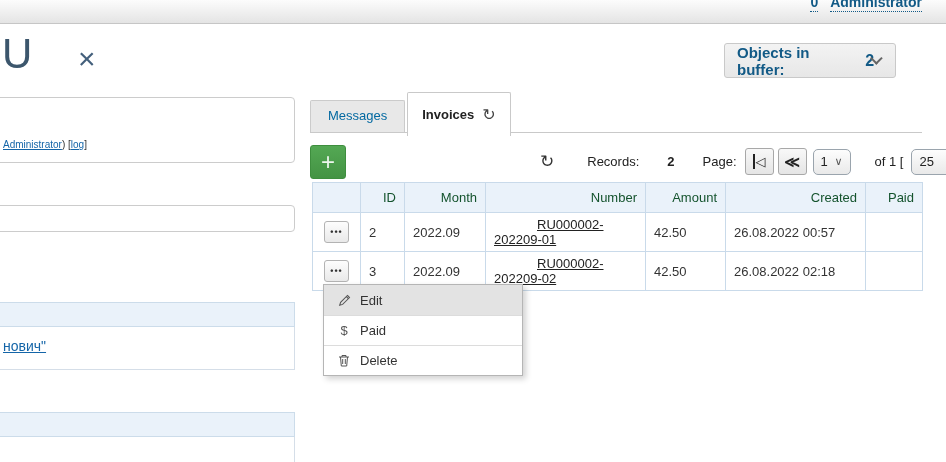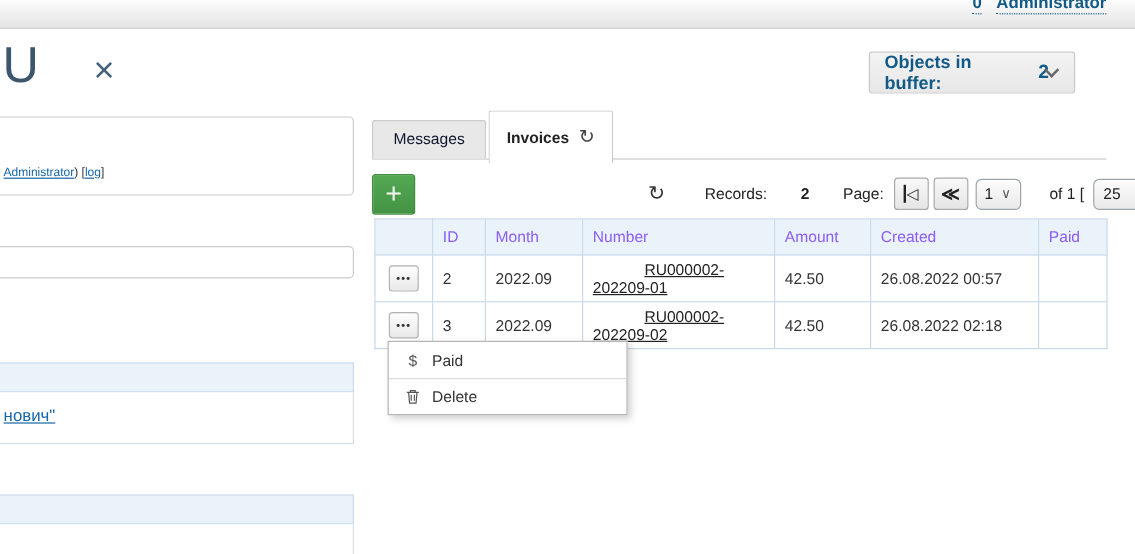--- a/index.html
+++ b/index.html
@@ -81,21 +81,21 @@
   
   .tabbar {
     position:absolute; left:310px; top:93px; width:612px; height:40px;
     border-bottom:1px solid #c9c9c9;
     display:flex; align-items:flex-end;
   }
   .tab {
     height:32px; line-height:30px; padding:0 17px;
     background:#e8e8e8; border:1px solid #cbcbcb; border-bottom:none;
     border-radius:2px 2px 0 0; margin-right:2px;
-    font-size:13px; color:#0f172a; cursor:pointer; white-space:nowrap;
+    font-size:13px; color:#0369a1; cursor:pointer; white-space:nowrap;
   }
   .tab.active {
     height:44px; line-height:40px; margin-bottom:-4px;
     background:#fff; border:1px solid #c9c9c9; border-bottom:none;
     font-weight:bold; color:#222; position:relative; z-index:2;
     display:flex; align-items:center; gap:8px; padding:0 14px;
   }
   .tab.active .refresh { font-weight:normal; font-size:16px; color:#444; cursor:pointer; }
 
   
@@ -139,22 +139,22 @@
   .pager .brk { margin:0 2px 0 22px; white-space:nowrap; }
 
   
   table.grid {
     position:absolute; left:312px; top:182px;
     border-collapse:collapse; table-layout:fixed; width:610px;
     font-size:13px;
   }
   table.grid th, table.grid td { border:1px solid #c9daea; background:#fff; }
   table.grid th {
-    height:30px; background:#eaf2fa; color:#8b5cf6; font-weight:normal;
-    text-align:left; padding:0 8px;
+    height:30px; background:#eaf2fa; color:#14532d; font-weight:normal;
+    text-align:right; padding:0 8px;
   }
   table.grid td { height:39px; color:#333; padding:0 8px; }
   td.c-act { text-align:center; padding:0; }
   .num-link { color:#222; text-decoration:underline; cursor:pointer;margin-left:43px; }
   .dots-btn {
     width:25px; height:22px; border:1px solid #b3b3b3; border-radius:3px;
     background:linear-gradient(#fdfdfd,#e9e9e9);
     font-size:9px; font-weight:bold; color:#333; letter-spacing:1px;
     display:inline-flex; align-items:center; justify-content:center; cursor:pointer;
   }
@@ -289,20 +289,29 @@
         <td>2022.09</td>
         <td><a class="num-link">RU000002-202209-02</a></td>
         <td>42.50</td>
         <td>26.08.2022 02:18</td>
         <td></td>
       </tr>
     </tbody>
   </table>
 
   <div class="ctx-menu">
+    <div class="ctx-item hl">
+      <span class="mi-icon">
+        <svg width="13" height="13" viewBox="0 0 14 14">
+            <path d="M10.2 1.6 L12.4 3.8 L5 11.2 L1.8 12.2 L2.8 9 Z" fill="none" stroke="#555" stroke-width="1.1"></path>
+            <path d="M9 2.8 L11.2 5" stroke="#555" stroke-width="1.1"></path>
+          </svg>
+      </span>
+      <span>Edit</span>
+    </div>
     <div class="ctx-item">
       <span class="mi-icon">$</span>
       <span>Paid</span>
     </div>
     <div class="ctx-item">
       <span class="mi-icon">
         <svg width="12" height="13" viewBox="0 0 12 13">
             <path d="M1 3 h10 M4 3 V1.5 h4 V3 M2.5 3 l0.8 9 h5.4 l0.8-9 M4.7 5 v5 M7.3 5 v5" fill="none" stroke="#555" stroke-width="1"></path>
           </svg>
       </span>

